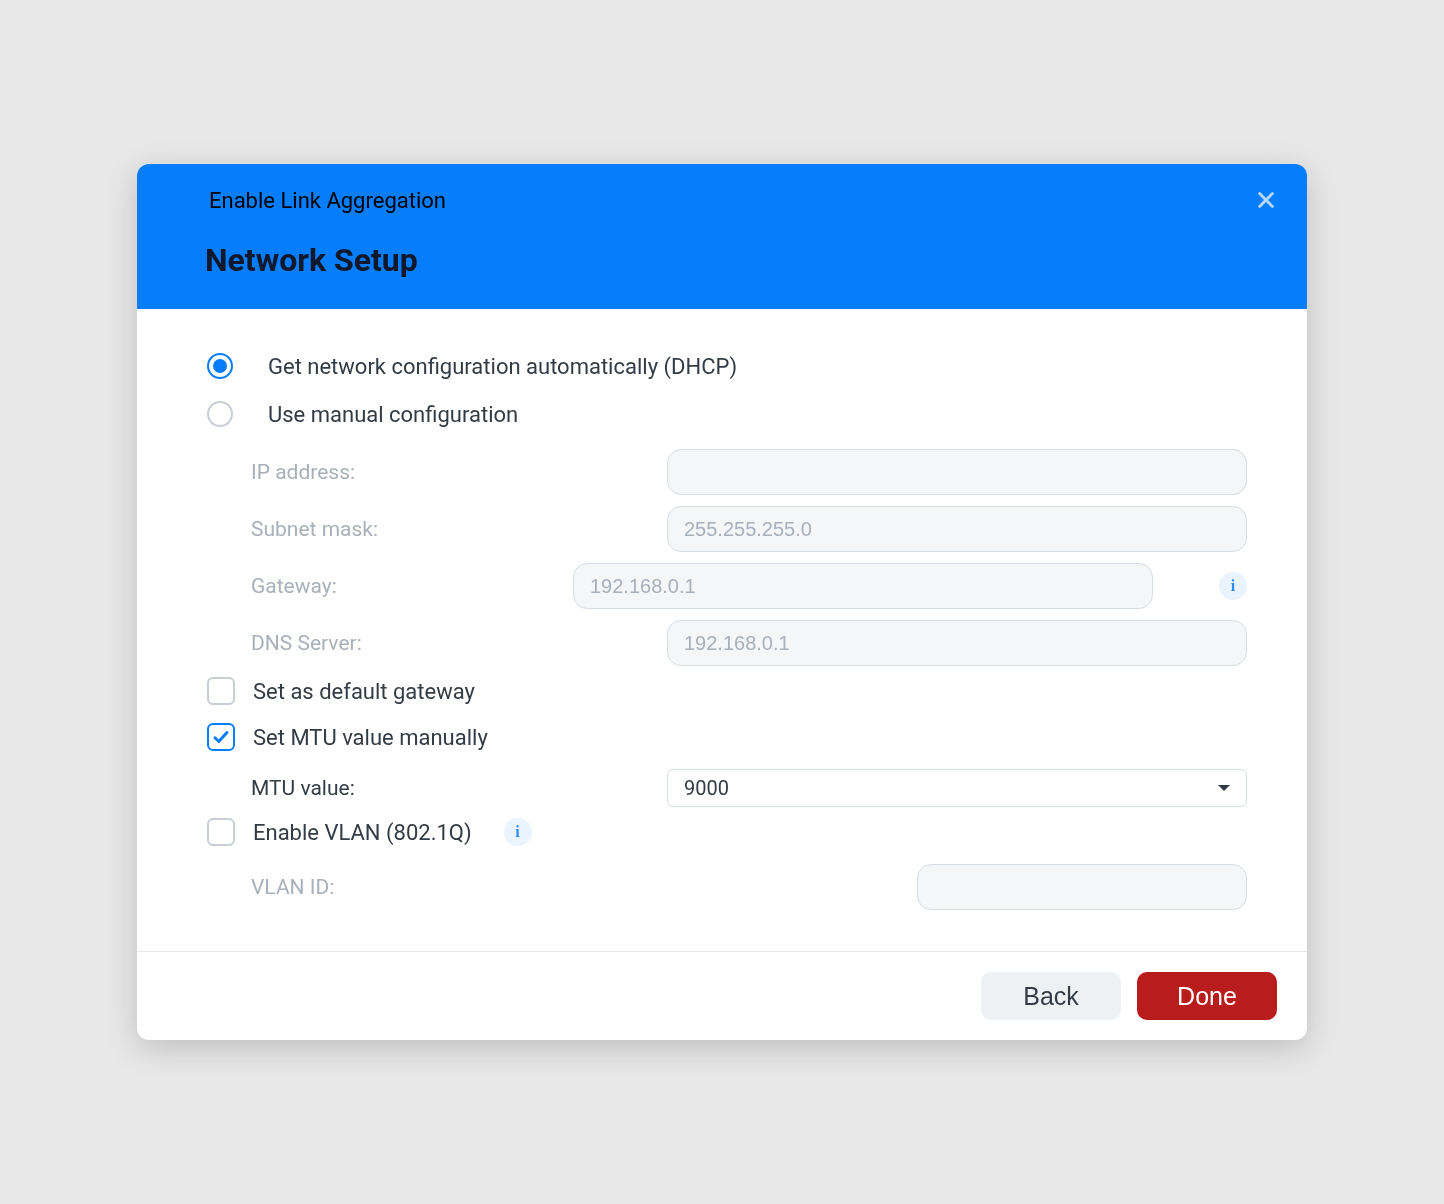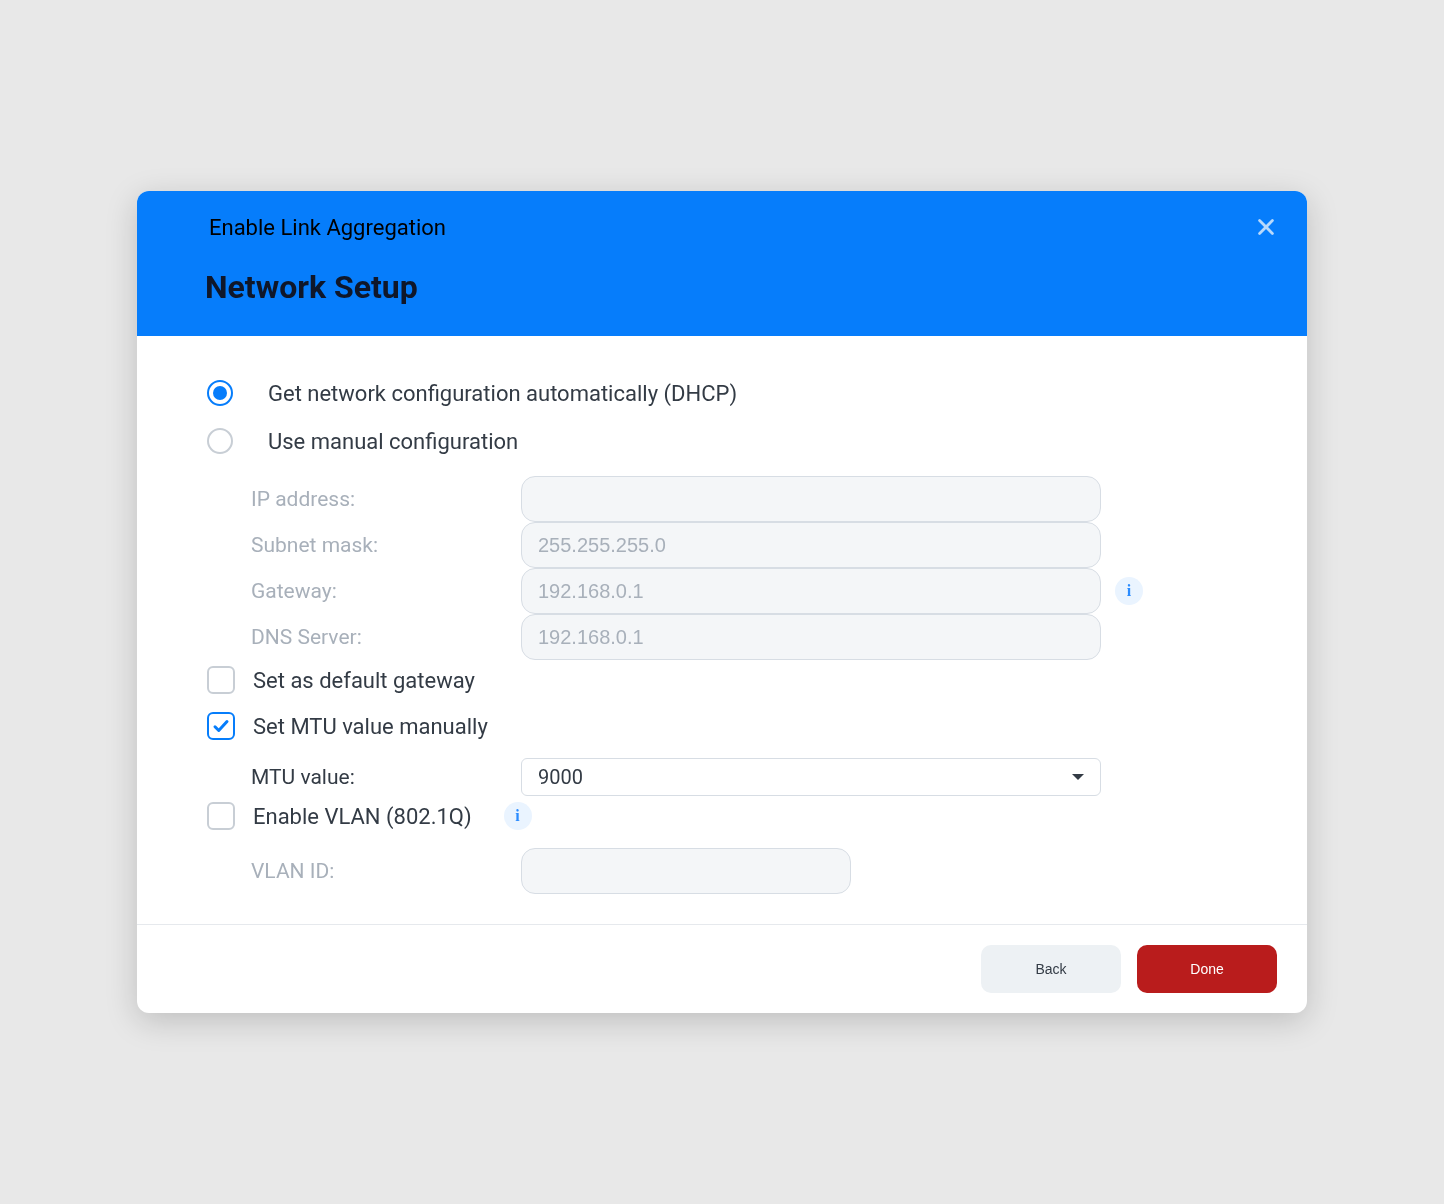--- a/index.html
+++ b/index.html
@@ -70,21 +70,22 @@
   }
   .radio-outer.checked { border-color: #067dfb; }
   .radio-inner {
     width: 14px; height: 14px; border-radius: 50%;
     background: #067dfb;
   }
   .form-group { margin-left: 44px; }
   .field-row {
     display: flex;
     align-items: center;
-    margin-bottom: 0;
+    margin-bottom: 11px;
+    justify-content: space-between;
   }
   .field-label {
     width: 270px;
     font-size: 21px;
     color: #333b45;
   }
   .field-label.disabled { color: #a8b0ba; }
   .text-input {
     flex: 0 0 580px;
     height: 46px;
@@ -163,21 +164,21 @@
     padding: 20px 30px;
     display: flex;
     justify-content: flex-end;
     gap: 16px;
   }
   .btn {
     min-width: 140px;
     height: 48px;
     border-radius: 10px;
     border: none;
-    font-size: 14px;
+    font-size: 25px;
     font-weight: 500;
     cursor: pointer;
     padding: 0 36px;
   }
   .btn.secondary { background: #edf1f4; color: #333b45; }
   .btn.primary   { background: #b91c1c; color: #fff; }
 </style>
 </head>
 <body>
 

